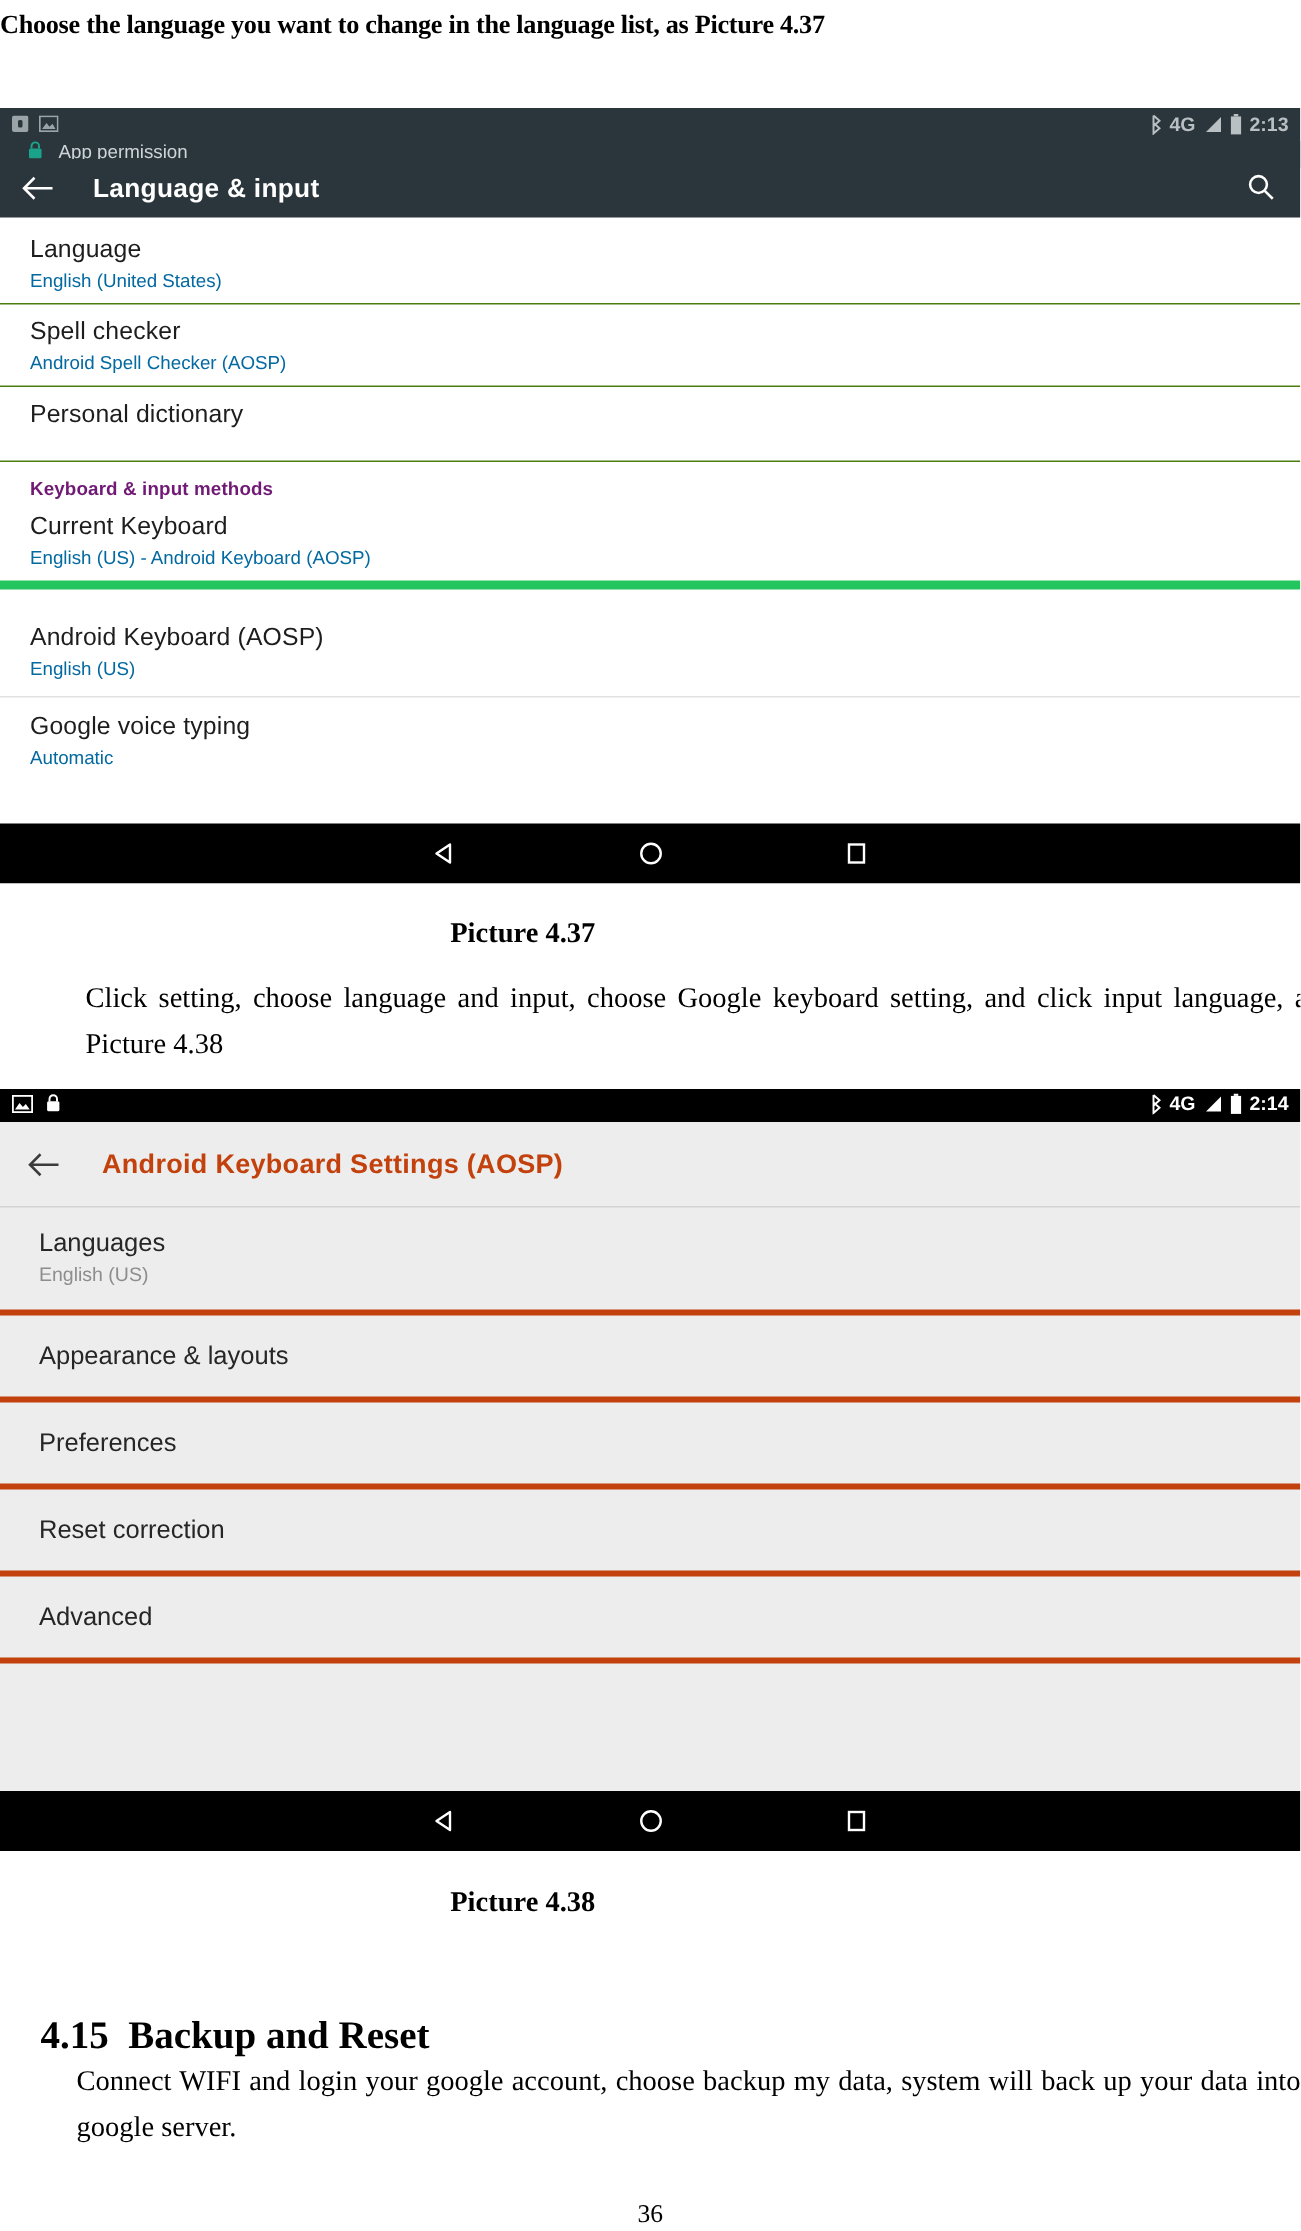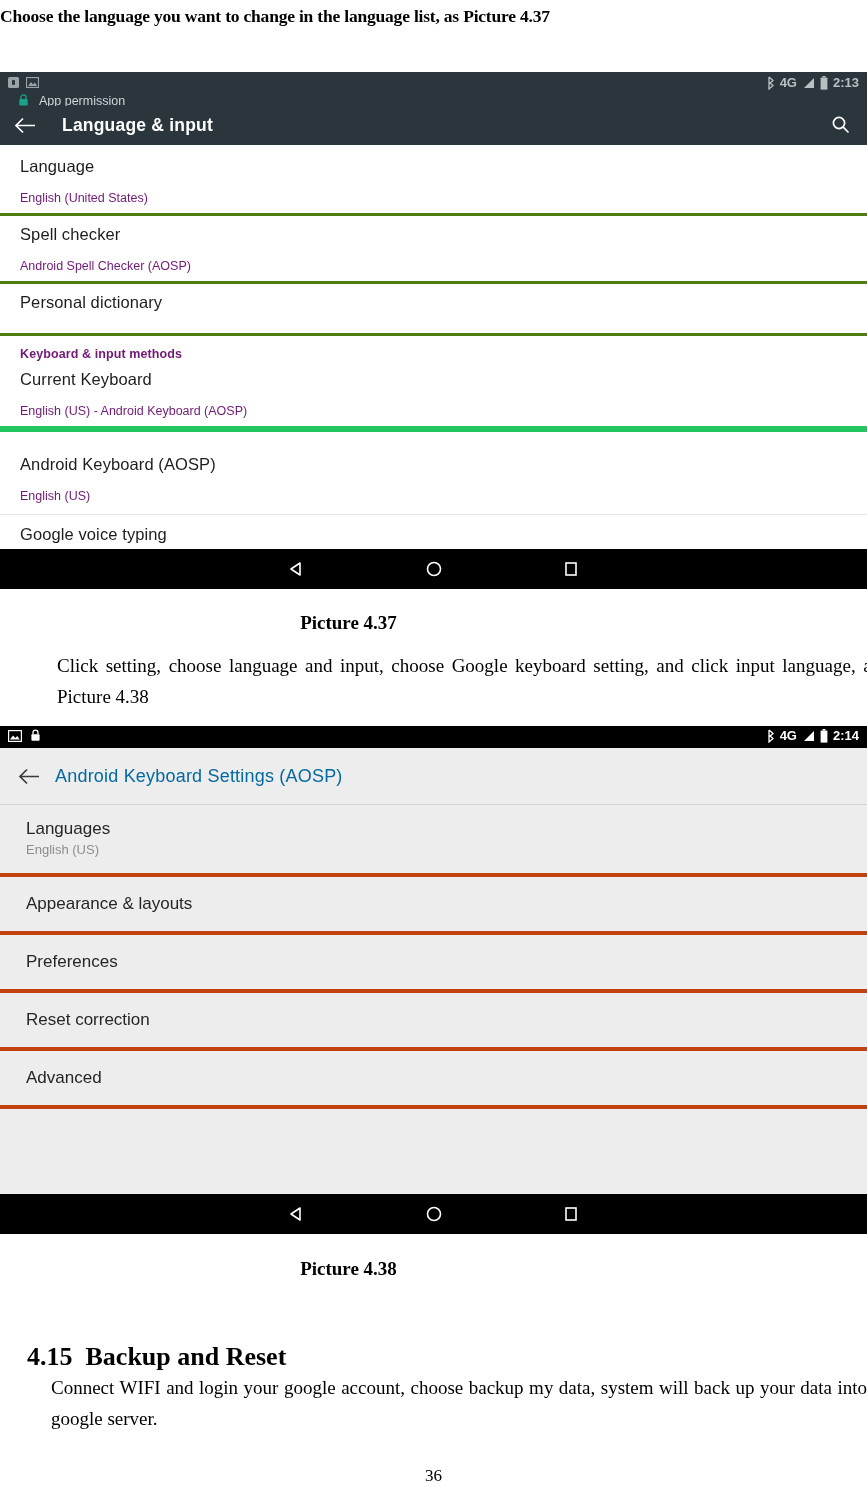--- a/index.html
+++ b/index.html
@@ -101,25 +101,25 @@
     margin-left: 26px; color: #ffffff; font-size: 17.5px; font-weight: bold;
     letter-spacing: 0.2px;
   }
   .appbar1 .search { position: absolute; right: 17px; top: 9px; }
 
   .list1 { position: absolute; left: 0; top: 76px; width: 867px; }
   .row {
     position: relative;
     box-sizing: border-box;
     padding: 8px 0 6px 20px;
-    border-bottom: 3px solid #4d7c0f;
+    border-bottom: 1px solid #4d7c0f;
     background: transparent;
   }
   .row .t1 { font-size: 16.5px; color: #1d1d1d; line-height: 21px; letter-spacing: .1px; }
-  .row .t2 { font-size: 12.5px; color: #701a75; line-height: 18px; margin-top: 12px; }
+  .row .t2 { font-size: 12.5px; color: #0369a1; line-height: 18px; margin-top: 1px; }
   .section-label {
     padding: 11px 0 2px 20px;
     font-size: 12.5px; font-weight: bold; color: #701a75; letter-spacing: .1px;
   }
 
   .navbar {
     position: absolute; left: 0; width: 867px; height: 40px; background: #000000;
   }
   .navbar .nav-ico { position: absolute; top: 11px; }
   .nav-back  { left: 287px; }
@@ -136,21 +136,21 @@
     position: absolute; right: 8px; top: 2px; display: flex; gap: 5px; align-items: center;
     color: #ffffff; font-size: 13px; font-weight: bold; font-family: "Liberation Sans", sans-serif;
   }
   .appbar2 {
     position: absolute; left: 0; top: 22px; width: 867px; height: 56px;
     background: #ededed; display: flex; align-items: center;
     border-bottom: 1px solid #d4d4d4;
   }
   .appbar2 .back { margin-left: 18px; color: #3b3b3b; font-size: 21px; line-height: 1; }
   .appbar2 .title {
-    margin-left: 15px; color: #0369a1; font-size: 18px; font-weight: normal; letter-spacing: .2px;
+    margin-left: 28px; color: #c2410c; font-size: 18px; font-weight: bold; letter-spacing: .2px;
   }
   .list2 { position: absolute; left: 0; top: 79px; width: 867px; }
   .row2 {
     box-sizing: border-box;
     padding: 10px 0 11px 26px;
     border-bottom: 4px solid #c2410c;
   }
   .row2 .t1 { font-size: 17px; color: #262626; line-height: 22px; }
   .row2 .t2 { font-size: 13px; color: #8d8d8d; line-height: 19px; margin-top: 0px; }
 

